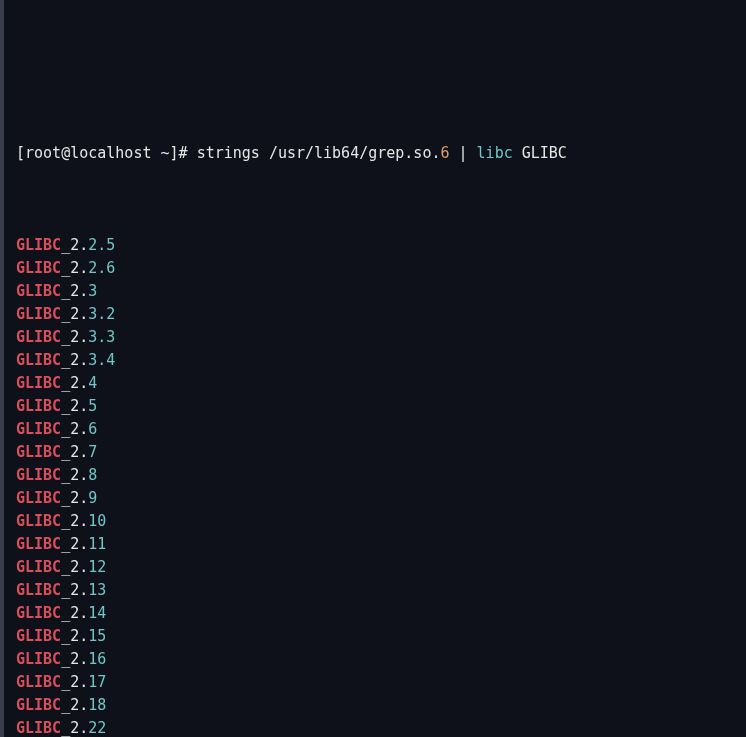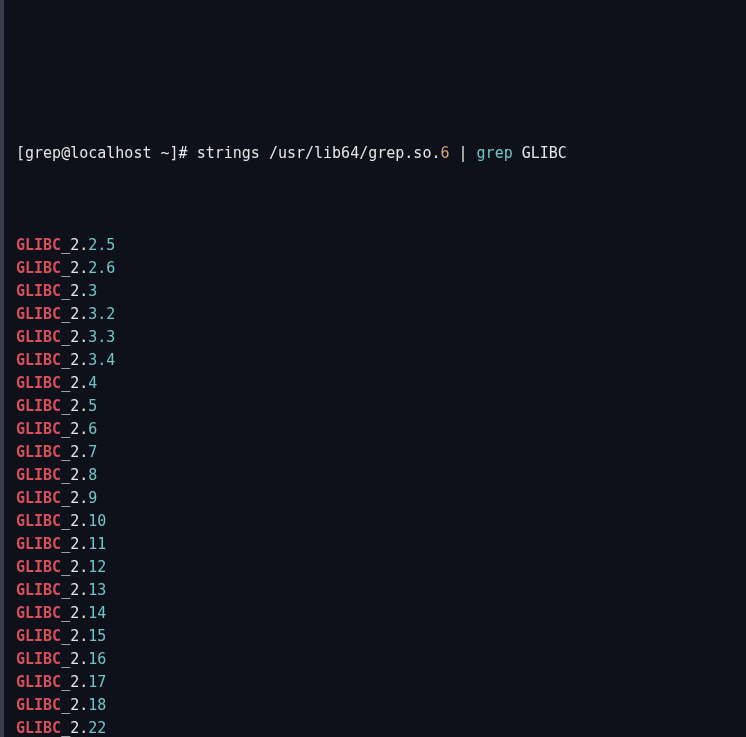--- a/index.html
+++ b/index.html
@@ -36,21 +36,21 @@
   .red   { color: #d94f5c; font-weight: 600; }
   .orange{ color: #d9a06f; }
 </style>
 </head>
 <body>
 
 <div class="terminal">
   <div class="gutter"></div>
   <div class="content">
 
-    <span class="line"><span class="white">[grep@localhost ~]#</span><span> </span><span class="white">strings</span><span> </span><span class="white">/usr/lib64/grep.so.</span><span class="orange">6</span><span> </span><span class="white">|</span><span> </span><span class="cyan">grep</span><span> </span><span class="white">GLIBC</span></span>
+    <span class="line"><span class="white">[root@localhost ~]#</span><span> </span><span class="white">strings</span><span> </span><span class="white">/usr/lib64/grep.so.</span><span class="orange">6</span><span> </span><span class="white">|</span><span> </span><span class="cyan">libc</span><span> </span><span class="white">GLIBC</span></span>
 
     <div id="versions"><span class="line"><span class="red">GLIBC</span><span class="white">_2.</span><span class="cyan">2.5</span></span><span class="line"><span class="red">GLIBC</span><span class="white">_2.</span><span class="cyan">2.6</span></span><span class="line"><span class="red">GLIBC</span><span class="white">_2.</span><span class="cyan">3</span></span><span class="line"><span class="red">GLIBC</span><span class="white">_2.</span><span class="cyan">3.2</span></span><span class="line"><span class="red">GLIBC</span><span class="white">_2.</span><span class="cyan">3.3</span></span><span class="line"><span class="red">GLIBC</span><span class="white">_2.</span><span class="cyan">3.4</span></span><span class="line"><span class="red">GLIBC</span><span class="white">_2.</span><span class="cyan">4</span></span><span class="line"><span class="red">GLIBC</span><span class="white">_2.</span><span class="cyan">5</span></span><span class="line"><span class="red">GLIBC</span><span class="white">_2.</span><span class="cyan">6</span></span><span class="line"><span class="red">GLIBC</span><span class="white">_2.</span><span class="cyan">7</span></span><span class="line"><span class="red">GLIBC</span><span class="white">_2.</span><span class="cyan">8</span></span><span class="line"><span class="red">GLIBC</span><span class="white">_2.</span><span class="cyan">9</span></span><span class="line"><span class="red">GLIBC</span><span class="white">_2.</span><span class="cyan">10</span></span><span class="line"><span class="red">GLIBC</span><span class="white">_2.</span><span class="cyan">11</span></span><span class="line"><span class="red">GLIBC</span><span class="white">_2.</span><span class="cyan">12</span></span><span class="line"><span class="red">GLIBC</span><span class="white">_2.</span><span class="cyan">13</span></span><span class="line"><span class="red">GLIBC</span><span class="white">_2.</span><span class="cyan">14</span></span><span class="line"><span class="red">GLIBC</span><span class="white">_2.</span><span class="cyan">15</span></span><span class="line"><span class="red">GLIBC</span><span class="white">_2.</span><span class="cyan">16</span></span><span class="line"><span class="red">GLIBC</span><span class="white">_2.</span><span class="cyan">17</span></span><span class="line"><span class="red">GLIBC</span><span class="white">_2.</span><span class="cyan">18</span></span><span class="line"><span class="red">GLIBC</span><span class="white">_2.</span><span class="cyan">22</span></span></div>
 
     
 
     
 
   </div>
 </div>
 

